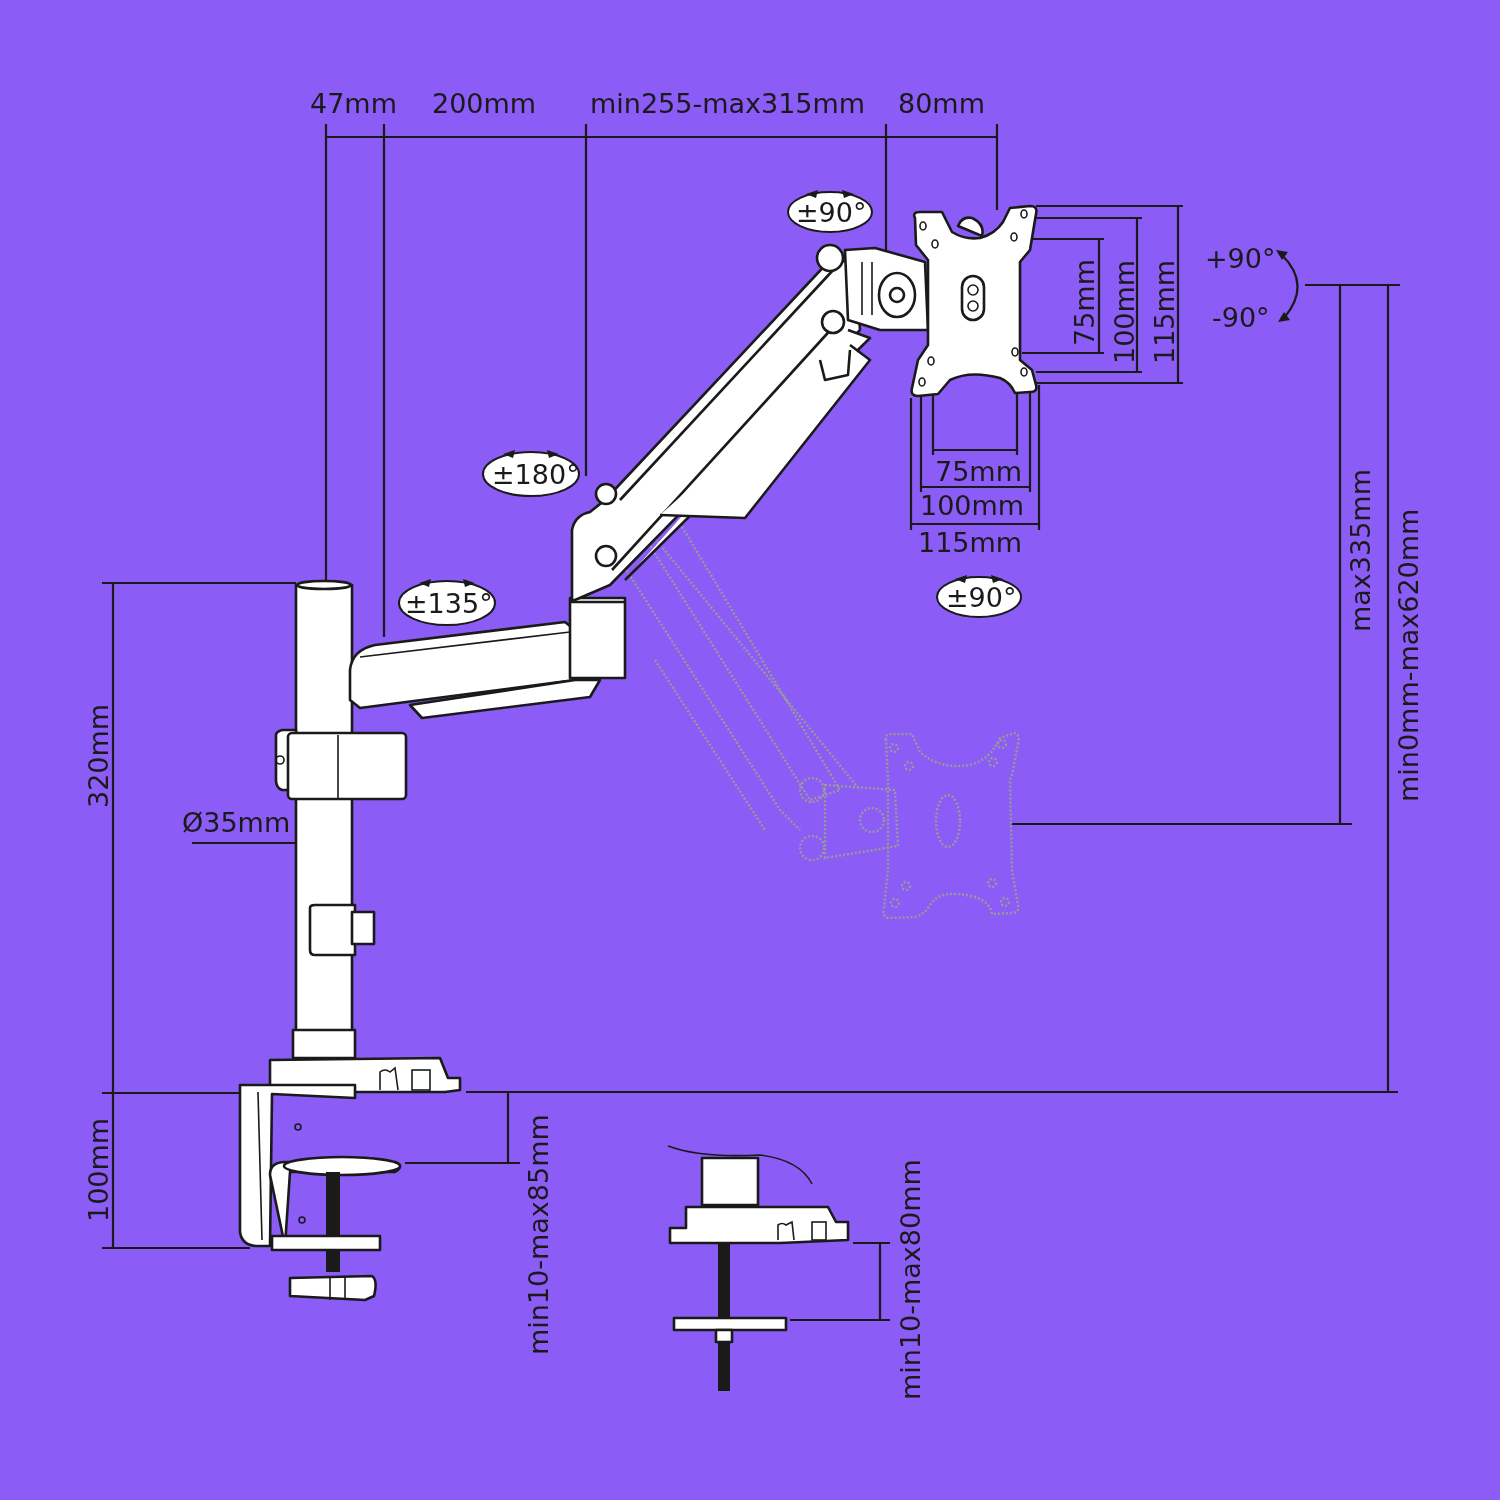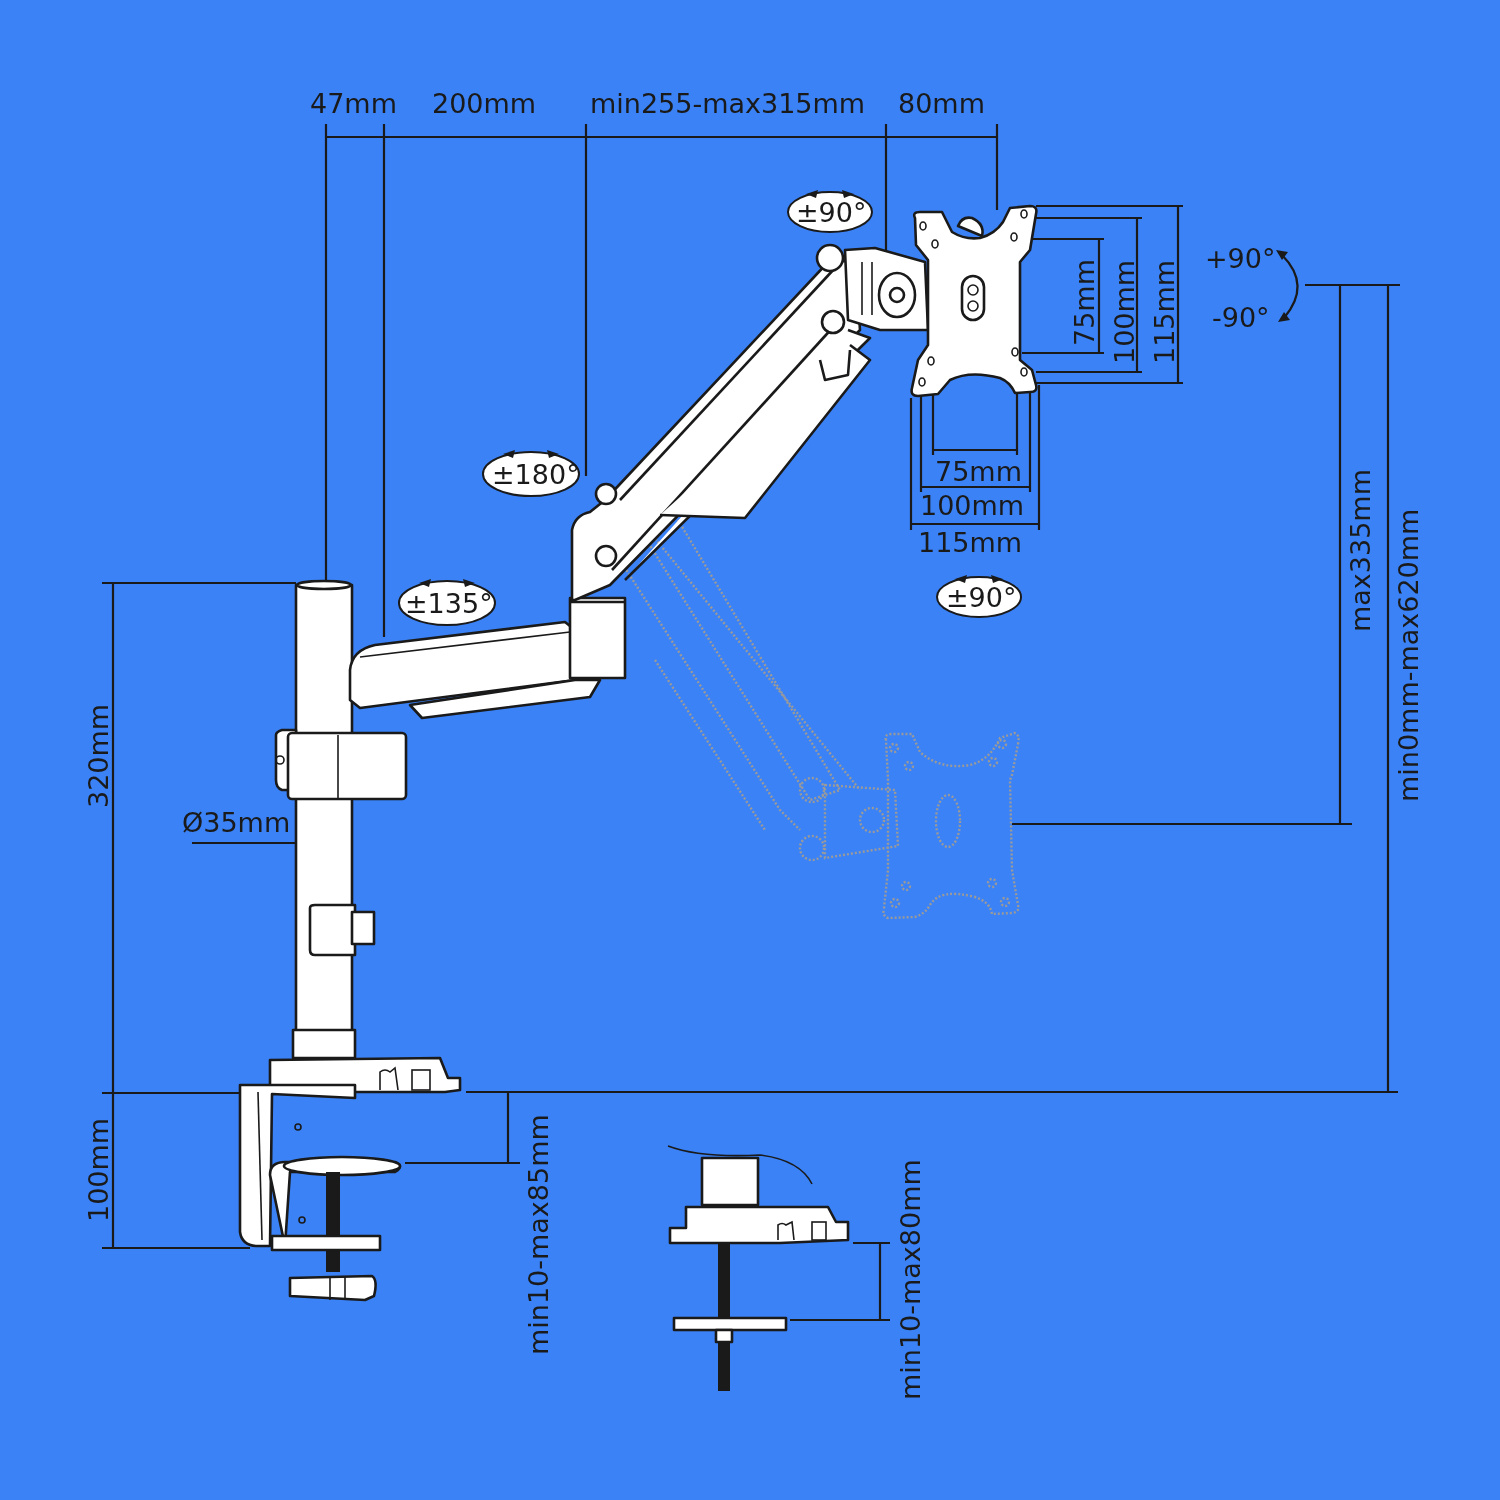--- a/index.html
+++ b/index.html
@@ -1,16 +1,16 @@
 <!DOCTYPE html>
 <html><head>
   <meta charset="utf-8">
   <style>
     html, body { margin: 0; padding: 0; background: #ffffff; }
-    #stage { position: relative; width: 1500px; height: 1500px; background: #3b82f6; overflow: hidden; }
+    #stage { position: relative; width: 1500px; height: 1500px; background: #8b5cf6; overflow: hidden; }
     svg { position: absolute; left: 0; top: 0; }
     .dim { stroke: #1a1a1a; stroke-width: 2.2; fill: none; }
     .part { stroke: #1a1a1a; stroke-width: 2.6; fill: #ffffff; stroke-linejoin: round; }
     .part-thin { stroke: #1a1a1a; stroke-width: 1.6; fill: none; }
     .ghost { stroke: #9a9a9a; stroke-width: 2.4; fill: none; stroke-dasharray: 2 2; }
     .label { font-family: "DejaVu Sans", sans-serif; font-size: 27px; fill: #1a1a1a; }
     .rot-ellipse { stroke: #1a1a1a; stroke-width: 2; fill: #ffffff; }
     .arrowhead { fill: #1a1a1a; }
   </style>
 </head>

